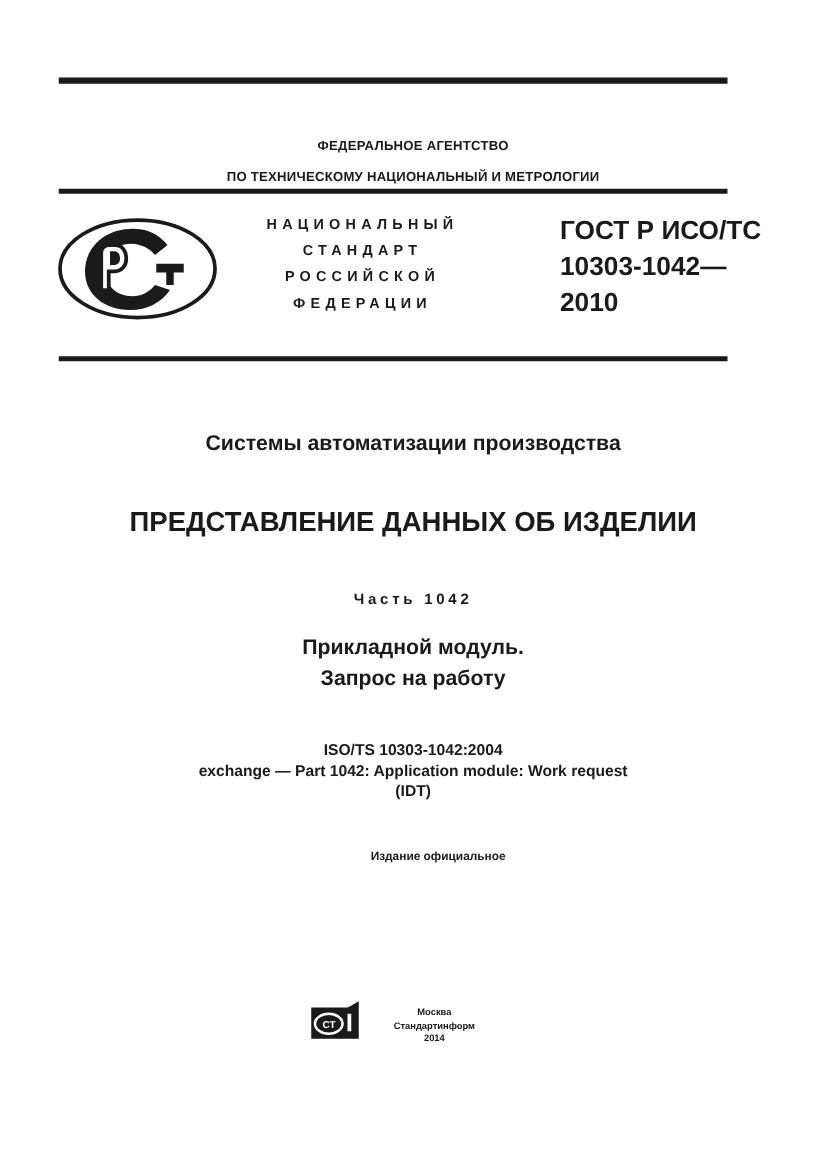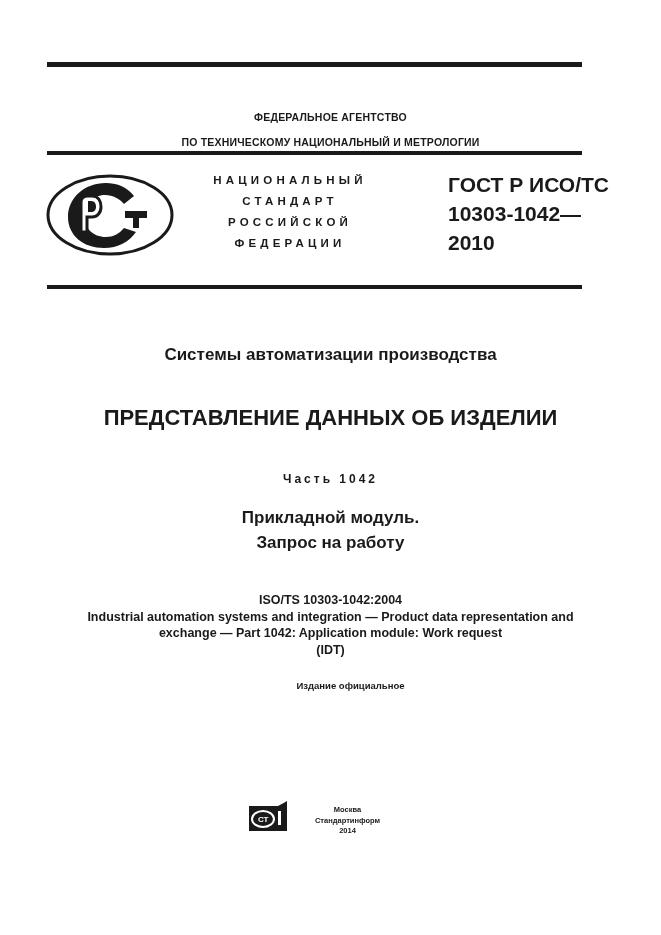--- a/index.html
+++ b/index.html
@@ -67,21 +67,20 @@
 
 <div class="center part" style="top:472px;">Часть 1042</div>
 
 <div class="center t3" style="top:505px;">
   <div>Прикладной модуль.</div>
   <div>Запрос на работу</div>
 </div>
 
 <div class="center iso" style="top:592px;">
   <div>ISO/TS 10303-1042:2004</div>
-  <div>Industrial automation systems and integration — Product data representation and</div>
   <div>exchange — Part 1042: Application module: Work request</div>
   <div>(IDT)</div>
 </div>
 
 <div class="center ed" style="top:680px;">Издание официальное</div>
 
 <div class="pub">
   <svg width="40" height="32" viewBox="0 0 40 32">
     <path d="M1 6 L30 6 C34 4 37 2 39 1 L39 31 L1 31 Z" fill="#1a1a1a"></path>
     <ellipse cx="15" cy="19" rx="11" ry="8" fill="none" stroke="#ffffff" stroke-width="2"></ellipse>

